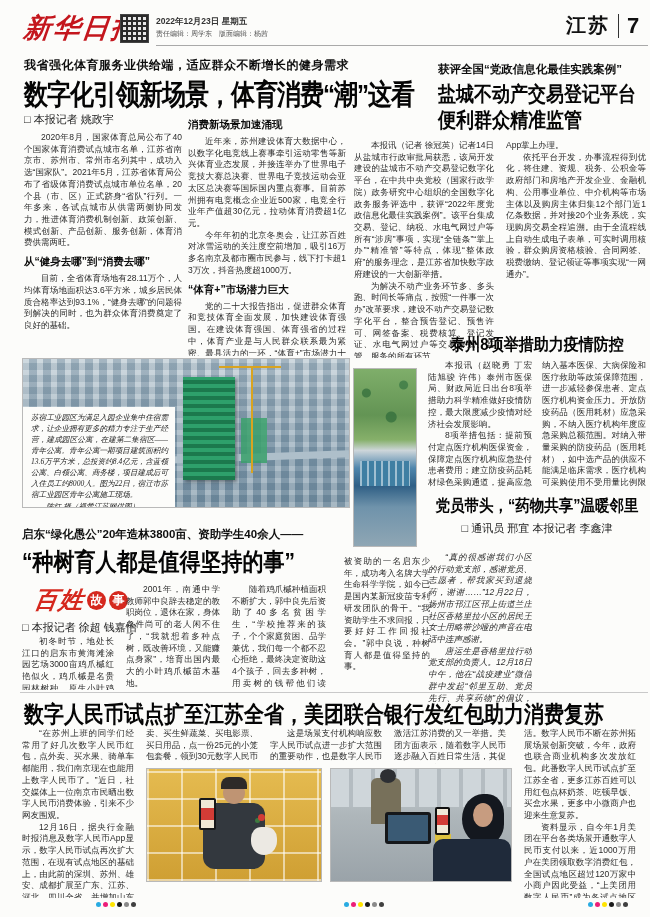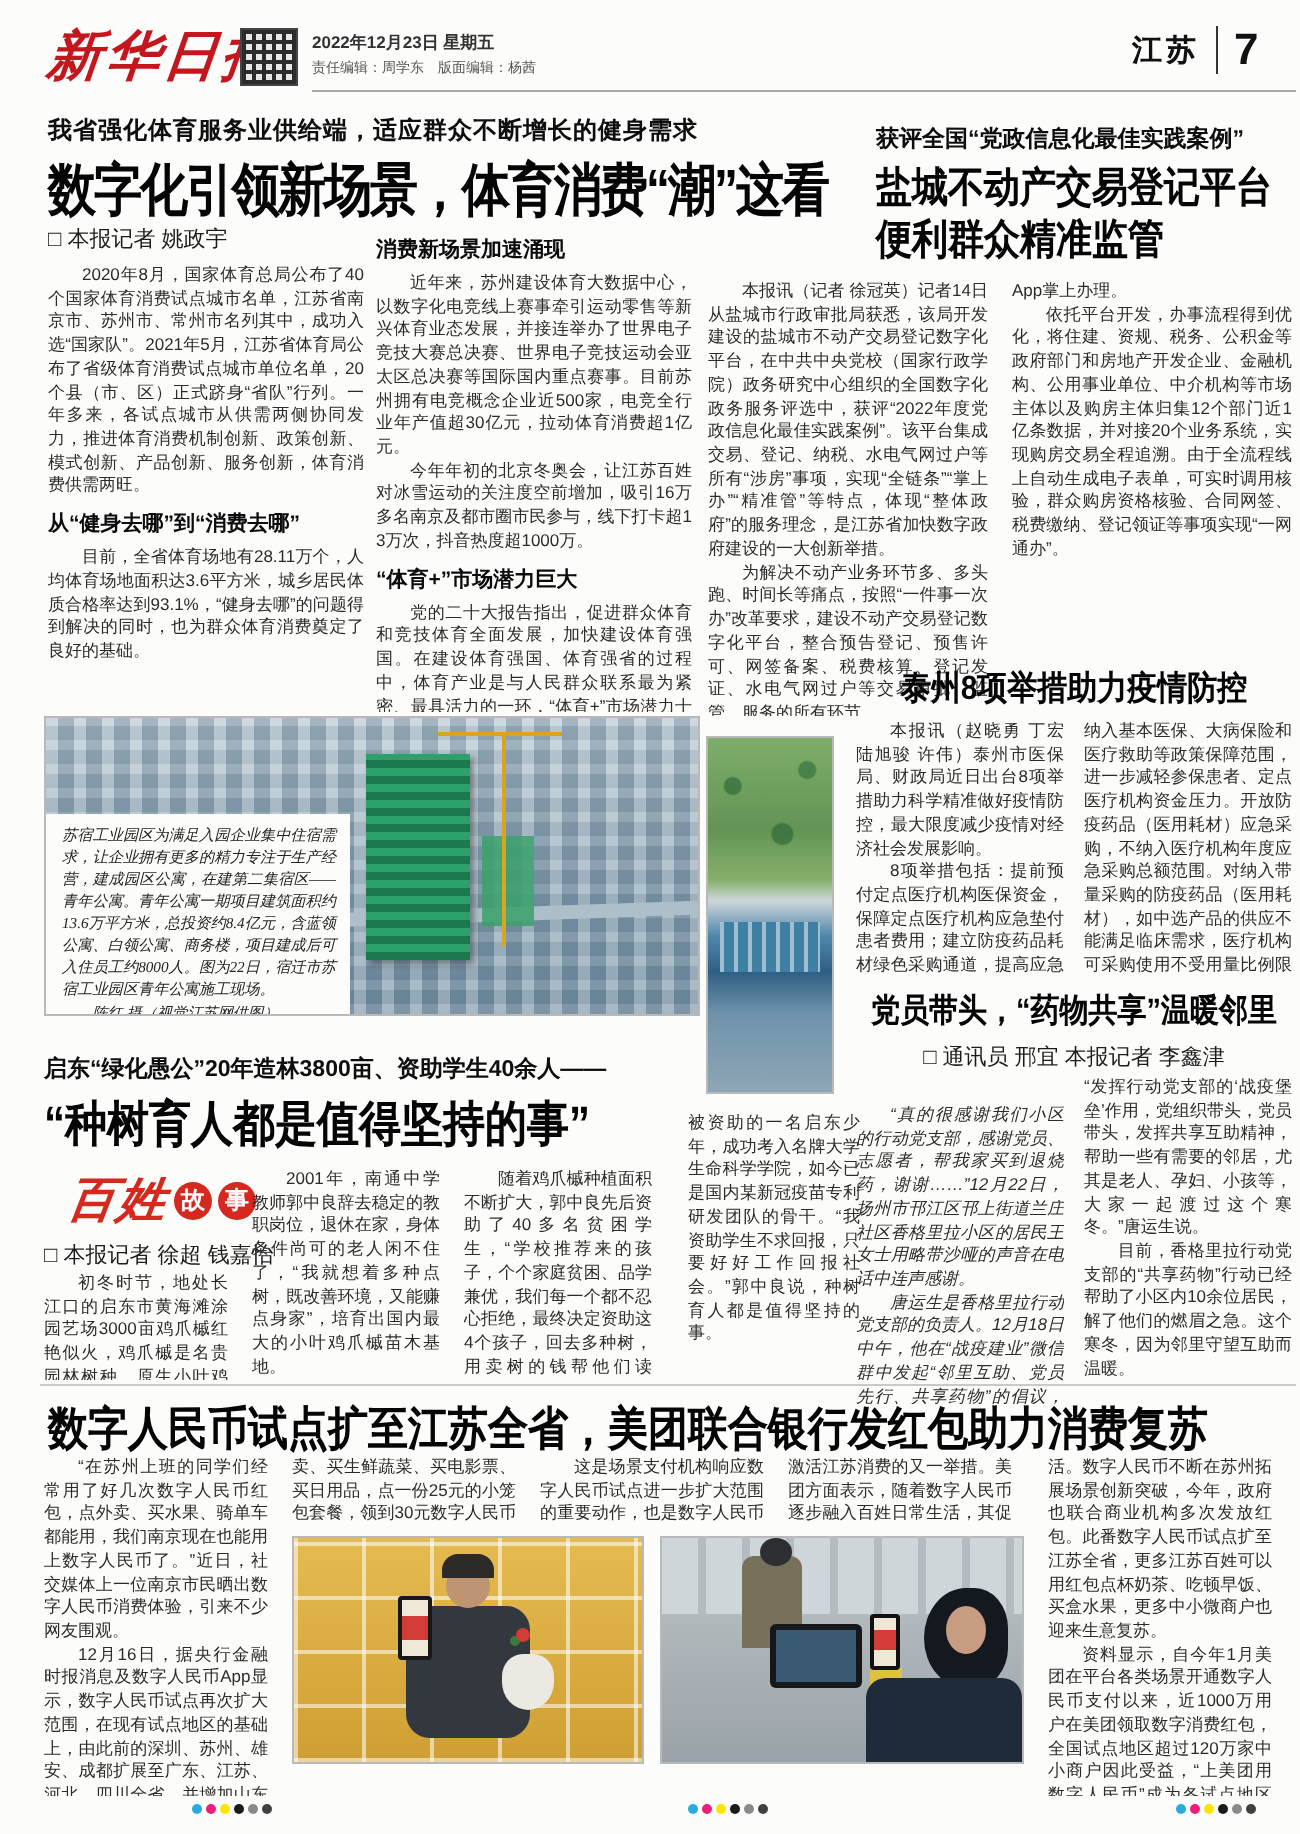--- a/index.html
+++ b/index.html
@@ -6,21 +6,21 @@
   .page{position:relative;width:650px;height:917px;background:#fcfcfa;margin:0 auto;overflow:hidden;box-shadow:0 0 6px rgba(0,0,0,.25);}
   .abs{position:absolute;}
   
   .masthead{left:24px;top:10px;font-family:"Liberation Serif",serif;font-weight:bold;font-style:italic;font-size:27px;color:#c4161d;letter-spacing:2px;transform:skewX(-6deg);}
   .qr{left:120px;top:14px;width:27px;height:27px;border:1px solid #444;
       background-image:repeating-linear-gradient(0deg,#2b2b2b 0 2px,transparent 2px 5px),repeating-linear-gradient(90deg,#2b2b2b 0 2px,#e8e8e8 2px 5px);}
   .dateline1{left:156px;top:16px;font-size:8.5px;font-weight:bold;color:#333;}
   .dateline2{left:156px;top:29px;font-size:7px;color:#555;}
   .hrule{left:156px;top:45px;width:492px;height:1px;background:#a9a9a9;}
   .section-box{left:566px;top:12px;display:flex;align-items:center;gap:8px;}
-  .section-name{font-family:"Liberation Serif",serif;font-weight:bold;font-size:15px;color:#111;letter-spacing:2px;}
+  .section-name{font-family:"Liberation Serif",serif;font-weight:bold;font-size:20px;color:#111;letter-spacing:2px;}
   .section-div{width:1px;height:24px;background:#333;}
   .page-num{font-size:22px;font-weight:bold;color:#111;}
   
   .kicker{font-size:12px;font-weight:bold;color:#0e0e0e;letter-spacing:.5px;white-space:nowrap;}
   .kicker-sm{font-size:11.5px;font-weight:bold;color:#0e0e0e;white-space:nowrap;}
   .headline-xl{font-size:24px;font-weight:900;color:#050505;letter-spacing:-1px;white-space:nowrap;transform:scaleY(1.18);transform-origin:left top;}
   .headline-lg{font-size:18px;font-weight:900;color:#050505;letter-spacing:0;white-space:nowrap;transform:scaleY(1.15);transform-origin:left top;}
   .headline-md{font-size:15px;font-weight:900;color:#050505;white-space:nowrap;transform:scaleY(1.12);transform-origin:center top;text-align:center;}
   .colbox{position:absolute;overflow:hidden;}
   .bp{font-size:8.5px;line-height:1.38;text-align:justify;color:#2b2b2b;margin:0;text-indent:2em;word-break:break-all;}
@@ -177,24 +177,20 @@
   <div class="colbox" style="left:542px;top:360px;width:104px;height:128px;">
     <p class="bp noind">纳入基本医保、大病保险和医疗救助等政策保障范围，进一步减轻参保患者、定点医疗机构资金压力。开放防疫药品（医用耗材）应急采购，不纳入医疗机构年度应急采购总额范围。对纳入带量采购的防疫药品（医用耗材），如中选产品的供应不能满足临床需求，医疗机构可采购使用不受用量比例限制。依托全市“15分钟医保服务圈”，引导医保业务“就近办”。</p>
   </div>
 
   <div class="abs headline-md" style="left:428px;top:495px;width:218px;font-size:14.5px;">党员带头，“药物共享”温暖邻里</div>
   <div class="abs byline" style="left:428px;top:521px;width:218px;text-align:center;">□ 通讯员 邢宜 本报记者 李鑫津</div>
   <div class="colbox" style="left:428px;top:552px;width:104px;height:150px;font-style:italic;">
     <p class="bp">“真的很感谢我们小区的行动党支部，感谢党员、志愿者，帮我家买到退烧药，谢谢……”12月22日，扬州市邗江区邗上街道兰庄社区香格里拉小区的居民王女士用略带沙哑的声音在电话中连声感谢。</p>
     <p class="bp">唐运生是香格里拉行动党支部的负责人。12月18日中午，他在“战疫建业”微信群中发起“邻里互助、党员先行、共享药物”的倡议，半天内就募集到12盒退烧药、14盒感冒药。</p>
   </div>
-  <div class="colbox" style="left:542px;top:538px;width:104px;height:150px;">
-    <p class="bp noind">“发挥行动党支部的‘战疫堡垒’作用，党组织带头，党员带头，发挥共享互助精神，帮助一些有需要的邻居，尤其是老人、孕妇、小孩等，大家一起渡过这个寒冬。”唐运生说。</p>
-    <p class="bp">目前，香格里拉行动党支部的“共享药物”行动已经帮助了小区内10余位居民，解了他们的燃眉之急。这个寒冬，因为邻里守望互助而温暖。</p>
-  </div>
 
   <div class="abs divline"></div>
 
   <div class="abs headline-lg" style="left:24px;top:699px;font-size:20px;">数字人民币试点扩至江苏全省，美团联合银行发红包助力消费复苏</div>
   <div class="colbox" style="left:22px;top:728px;width:112px;height:170px;">
     <p class="bp">“在苏州上班的同学们经常用了好几次数字人民币红包，点外卖、买水果、骑单车都能用，我们南京现在也能用上数字人民币了。”近日，社交媒体上一位南京市民晒出数字人民币消费体验，引来不少网友围观。</p>
     <p class="bp">12月16日，据央行金融时报消息及数字人民币App显示，数字人民币试点再次扩大范围，在现有试点地区的基础上，由此前的深圳、苏州、雄安、成都扩展至广东、江苏、河北、四川全省，并增加山东省济南市、广西壮族自治区南宁市、防城港市和云南省昆明市、西双版纳傣族自治州作为试点地区。这意味着，江苏全省居民均可参与数字人民币试点，体验与使用。</p>
 
   </div>
   <div class="colbox" style="left:146px;top:728px;width:112px;height:36px;">

